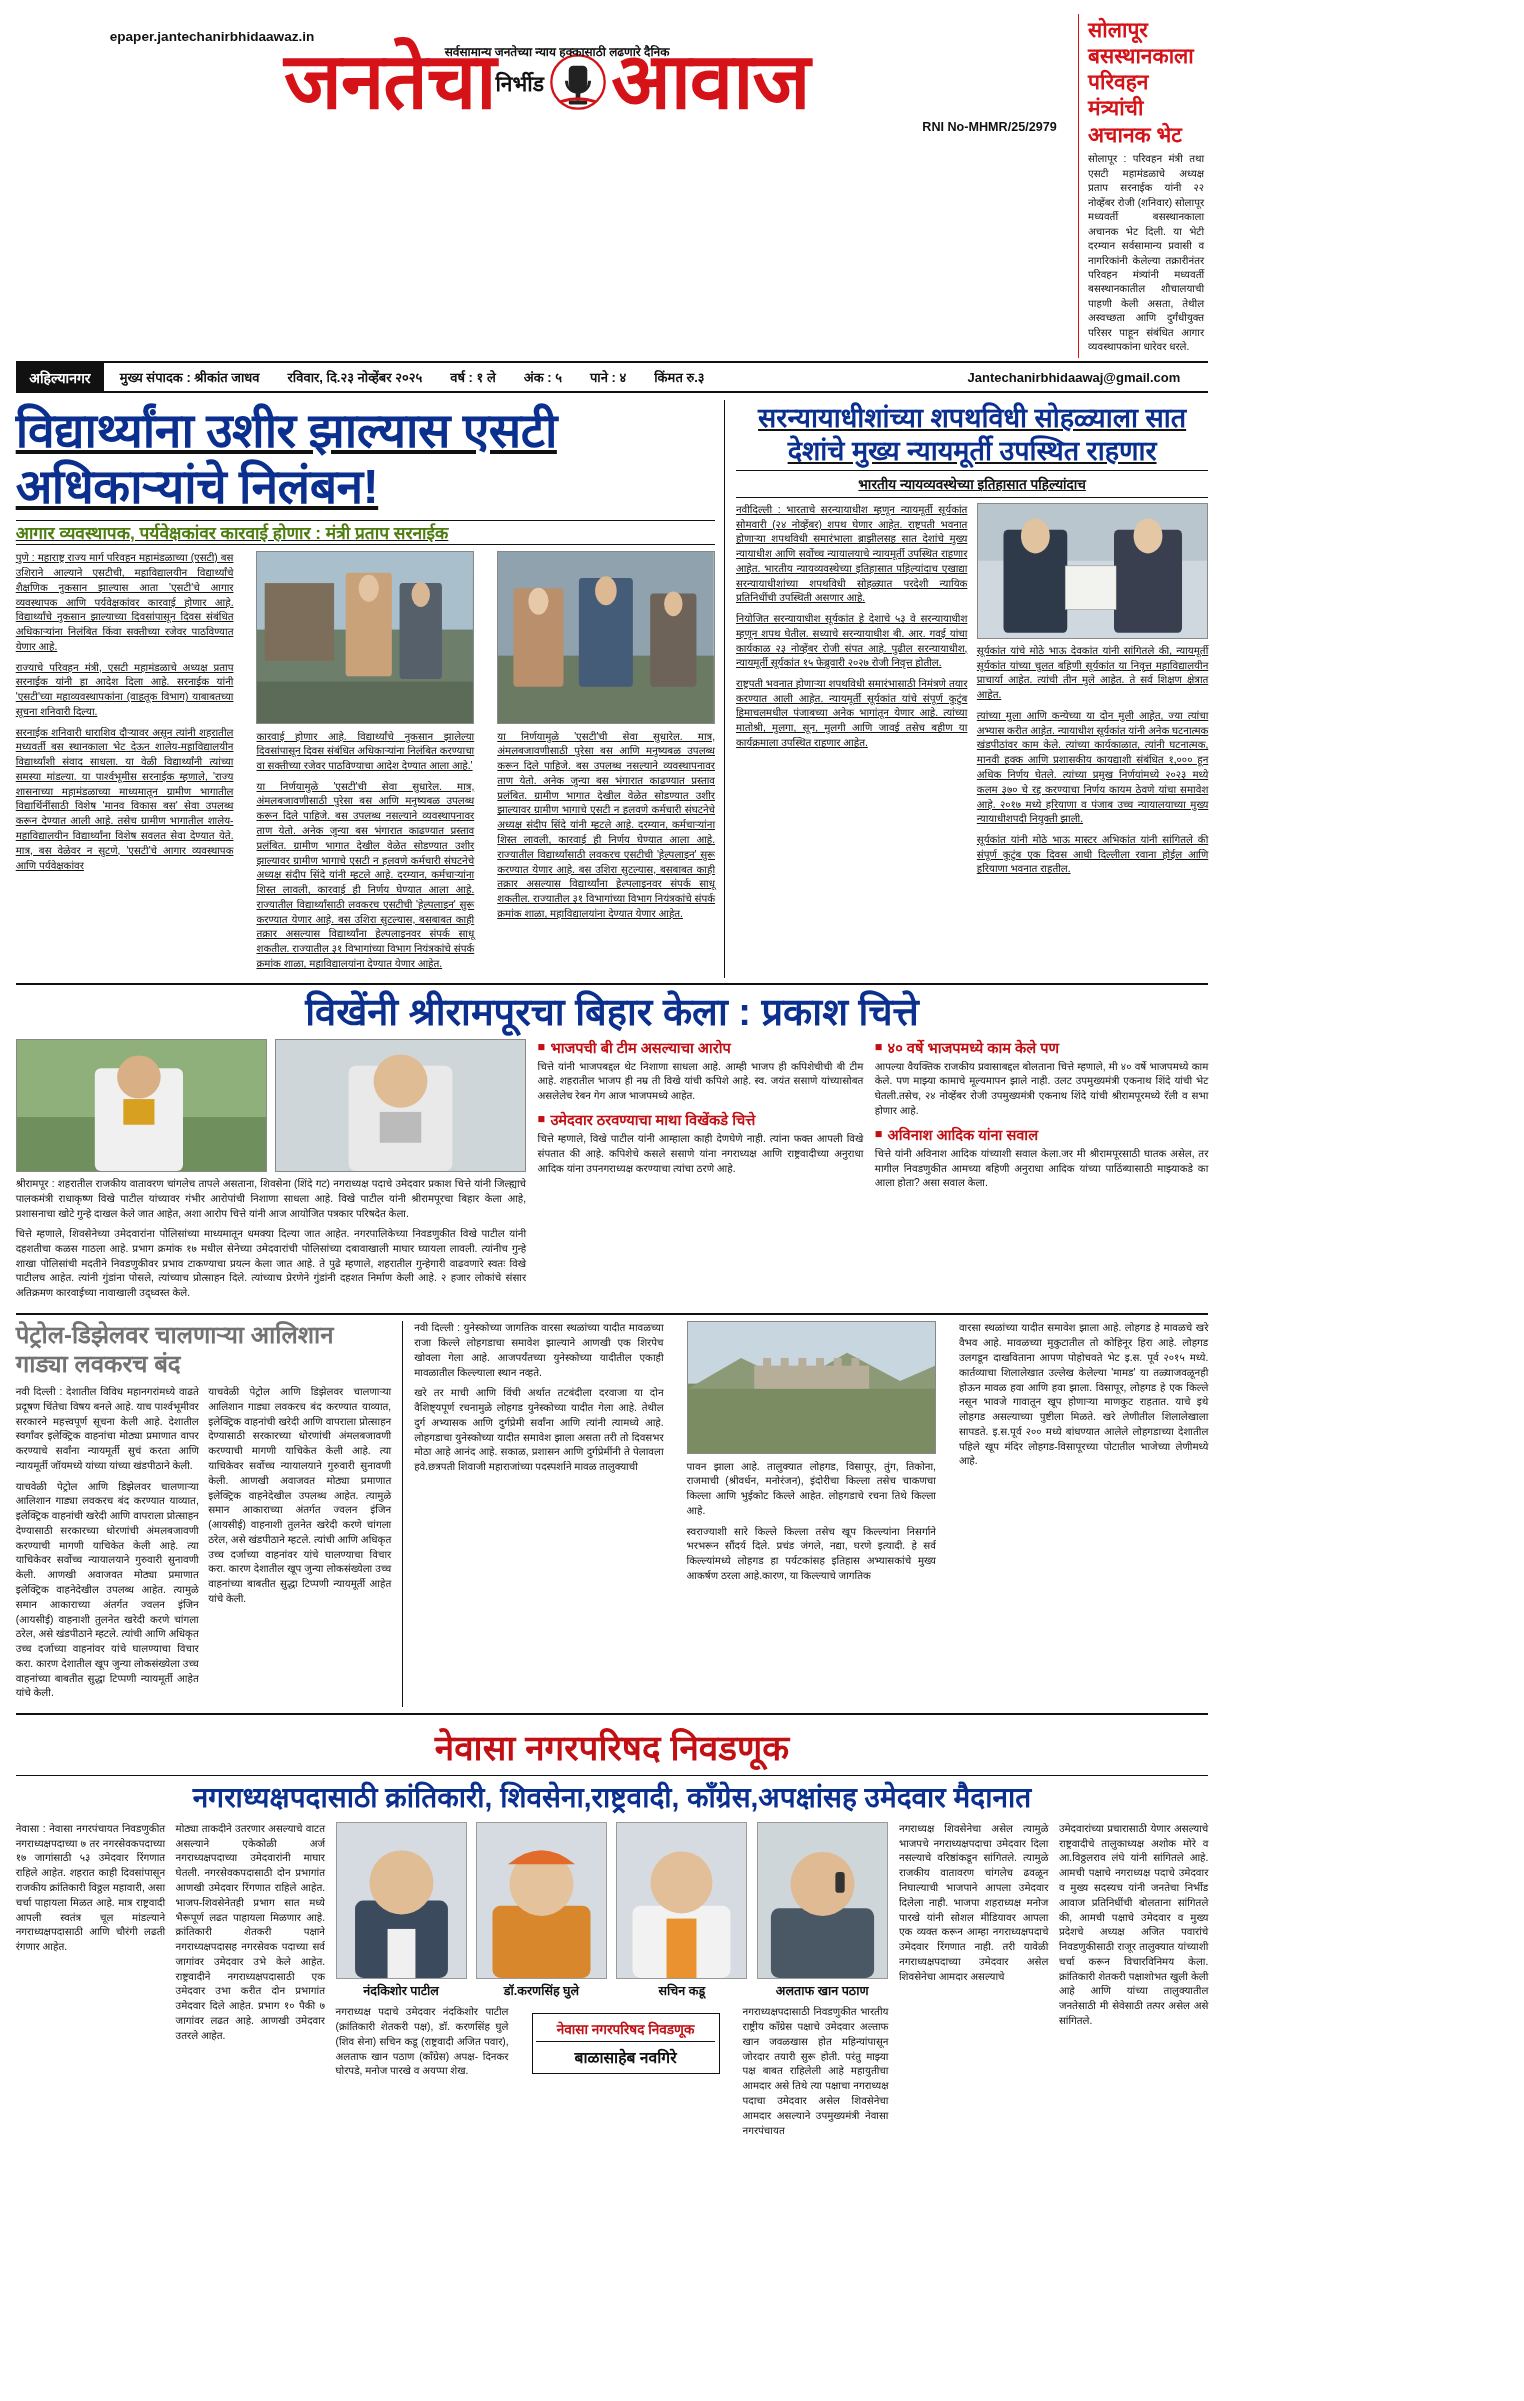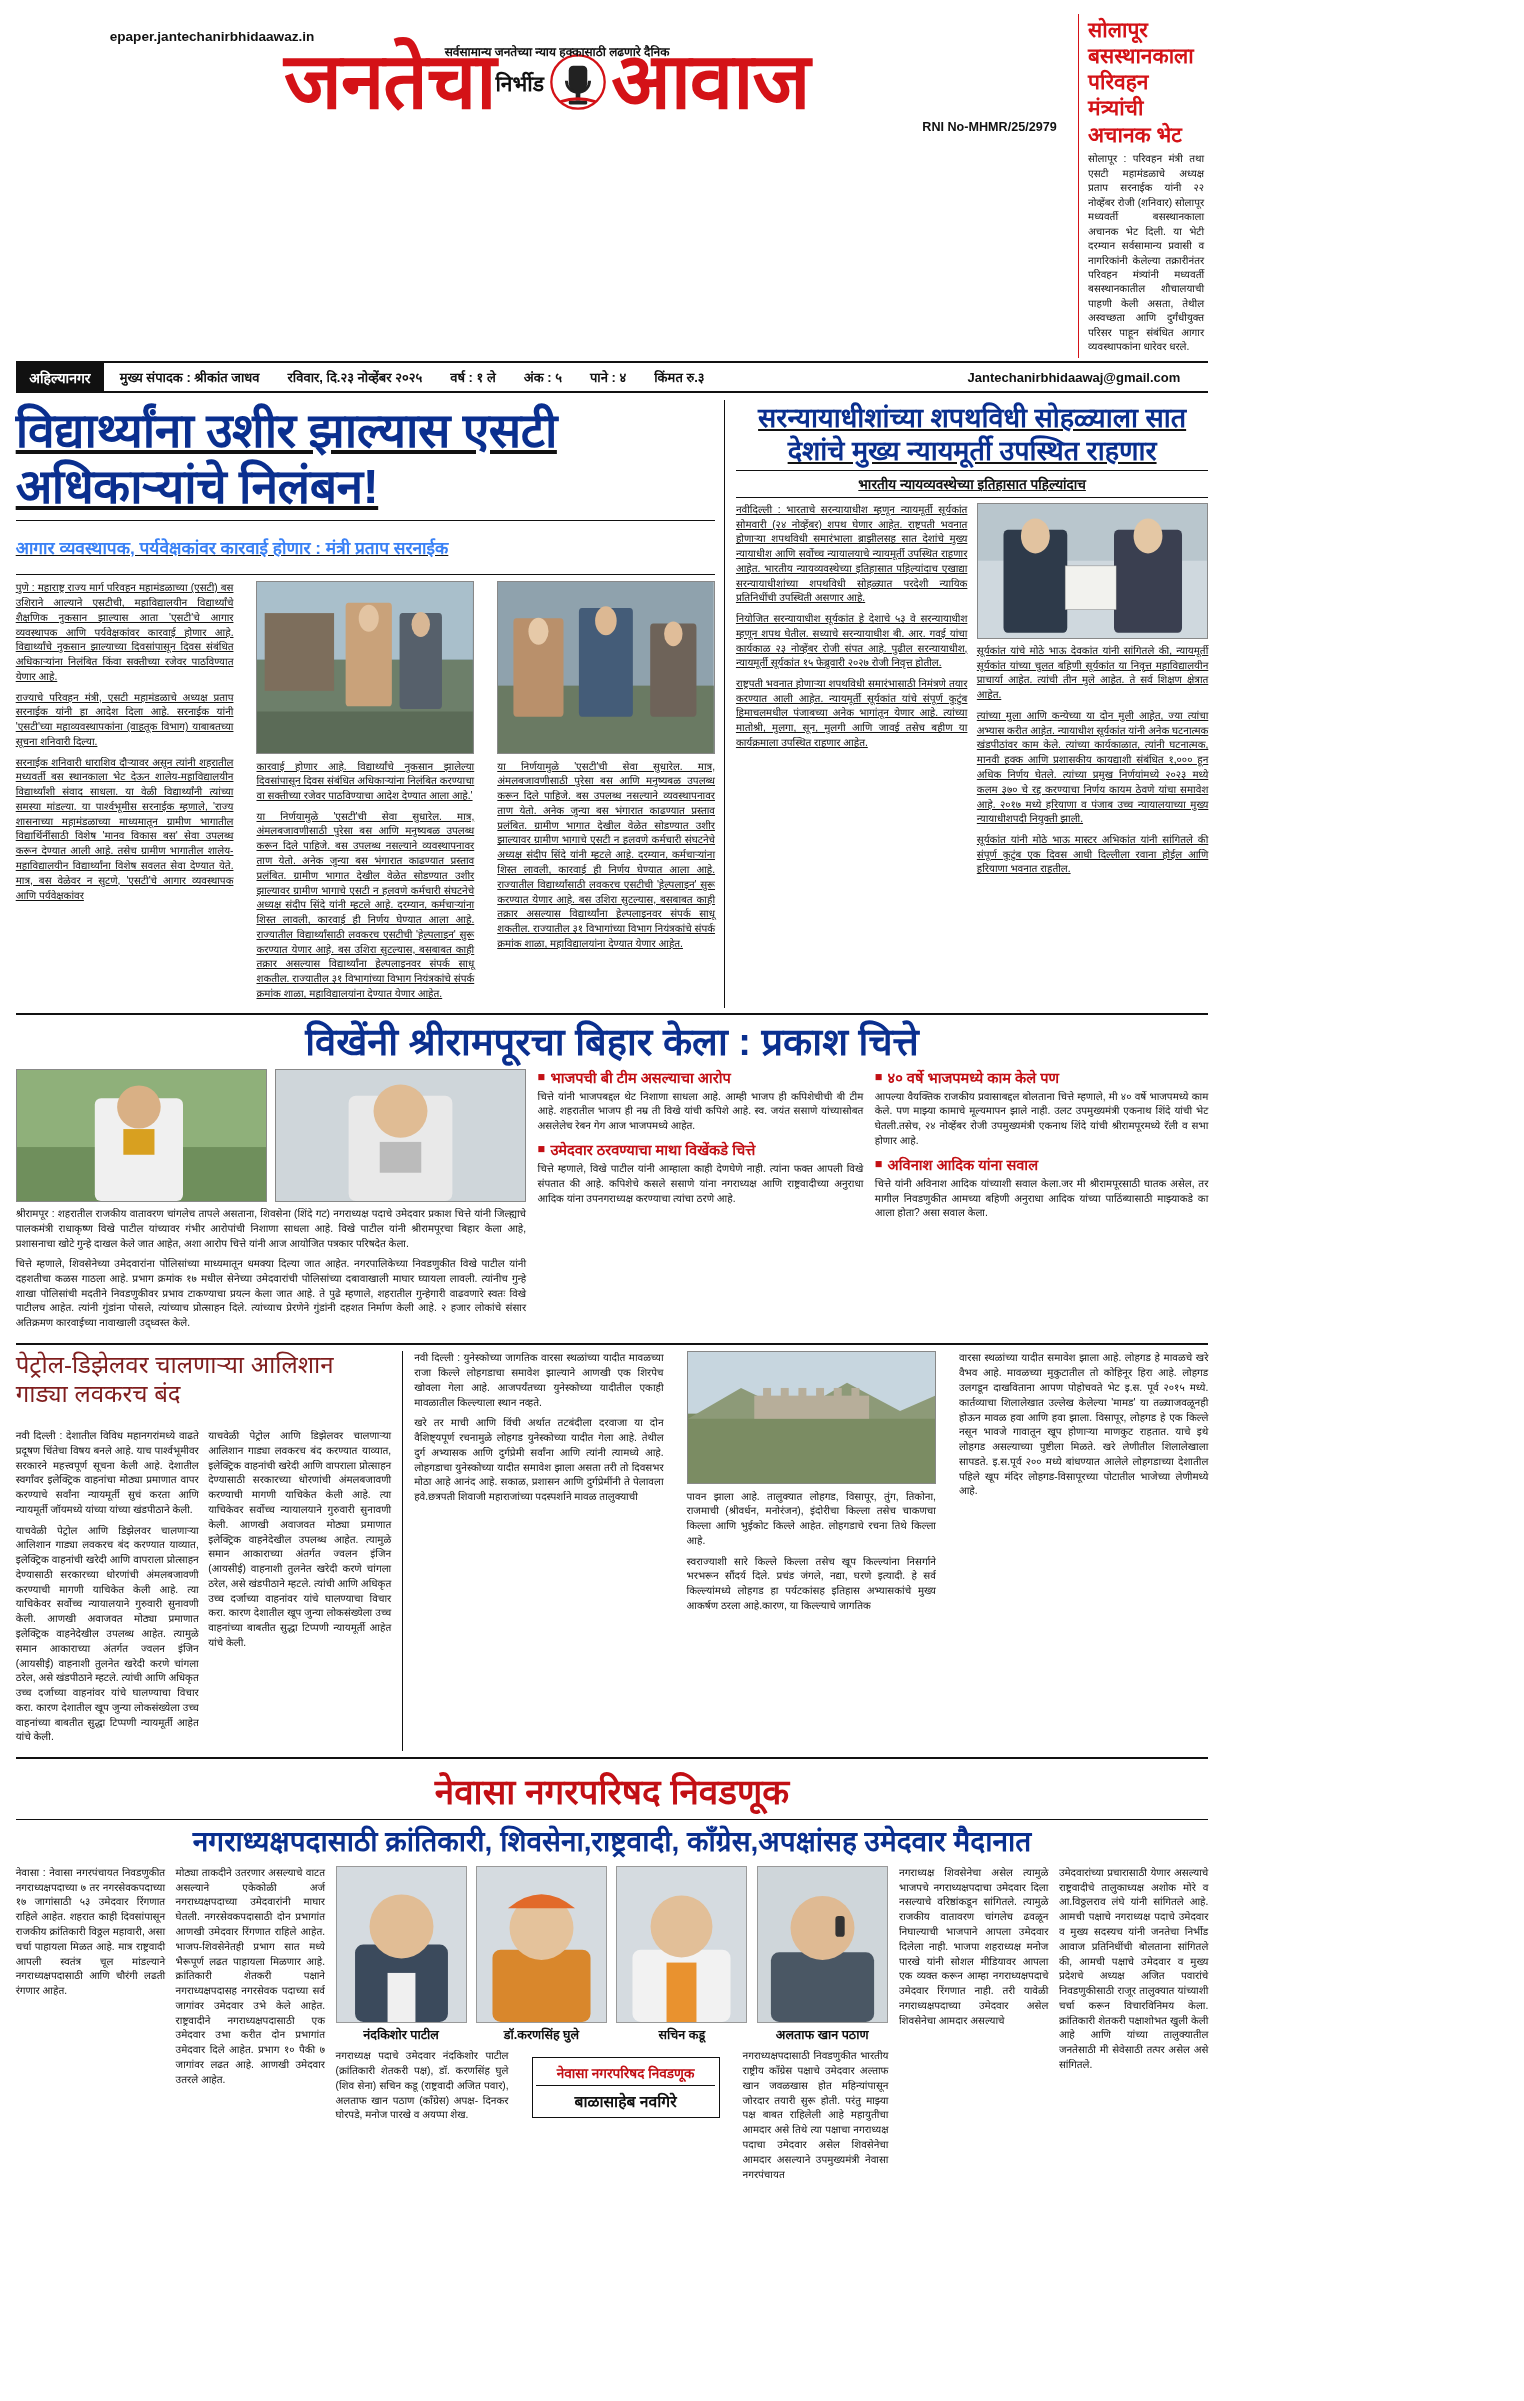--- a/index.html
+++ b/index.html
@@ -129,24 +129,24 @@
     font-size: 48px;
     font-weight: 900;
     color: #0a2f8f;
     line-height: 1.16;
     letter-spacing: -0.5px;
     margin: 3.1px 0 2.1px 0;
   }
   .lead-sub {
     font-size: 17.3px;
     font-weight: 900;
-    color: #3b82f6;
+    color: #4d7c0f;
     border-top: 1.6px solid #111;
     border-bottom: 1.6px solid #111;
-    padding: 15px 0;
+    padding: 0 0;
     margin: 5.2px 0 6.3px 0;
   }
   .threecol {
     display:flex;
     gap: 23px;
   }
   .threecol .c { flex:1; }
   .body-txt {
     font-size: 10.2px;
     line-height: 1.45;
@@ -200,22 +200,22 @@
     gap:5.2px;
   }
   .sq { color:#c20f14; font-size: 12.6px; line-height:1.35;}
   .photo-row { display:flex; gap: 8.4px; margin-bottom: 5.2px; }
 
   
   .sec3 { display:flex; border-bottom: 2.1px solid #111; padding: 6.3px 0; gap: 11.5px;}
   .s3left { width: 387px; border-right: 1.6px solid #111; padding-right: 10.5px;}
   .s3right { flex:1; }
   .s3-head {
-    font-size: 24px; font-weight:400; color:#7f1d1d; line-height:1.2;
-    margin-bottom: 20px;
+    font-size: 24px; font-weight:700; color:#737373; line-height:1.2;
+    margin-bottom: 6px;
   }
   .s3-head-big {
     font-size: 32px; font-weight:900; color:#0a2f8f; line-height:1.18;
     text-align:center; margin-bottom: 6.3px;
   }
 
   
   .sec4 { padding-top: 7.3px; }
   .s4-title {
     font-size: 35px; font-weight: 900; color:#c20f14; text-align:center;

